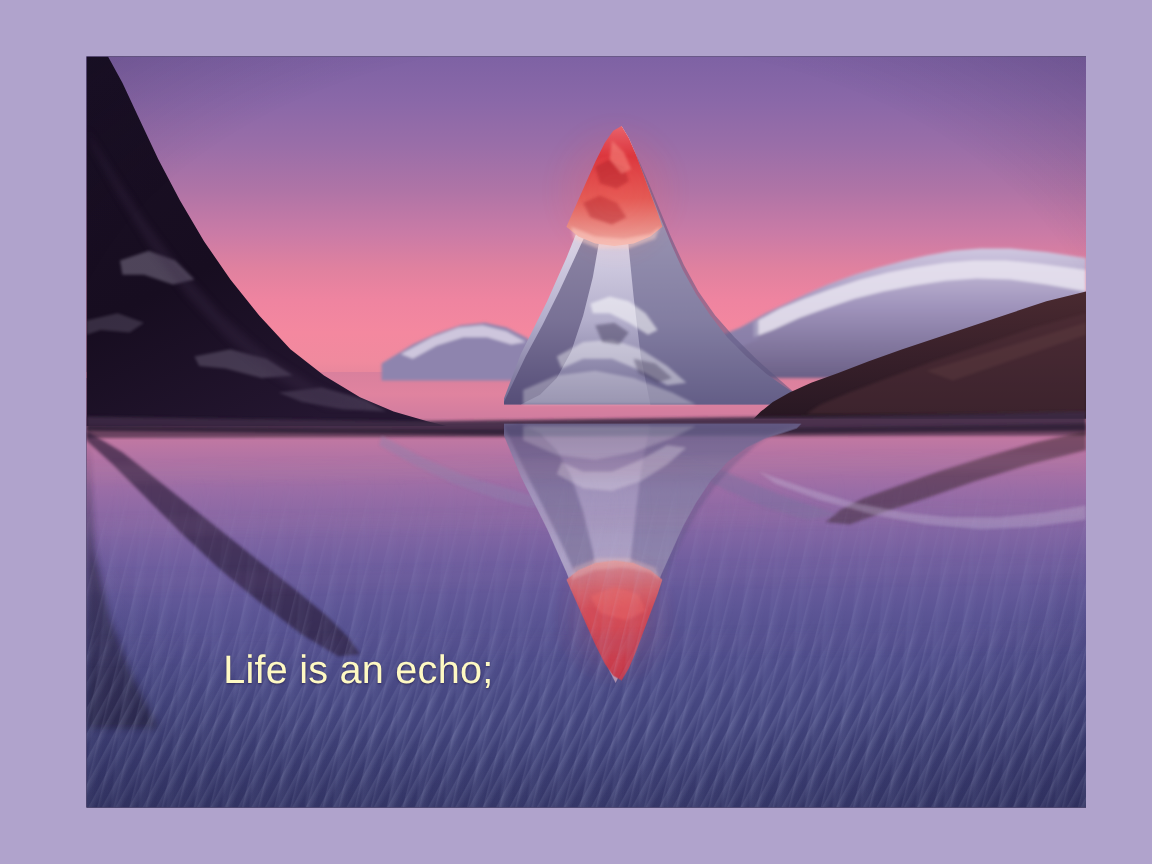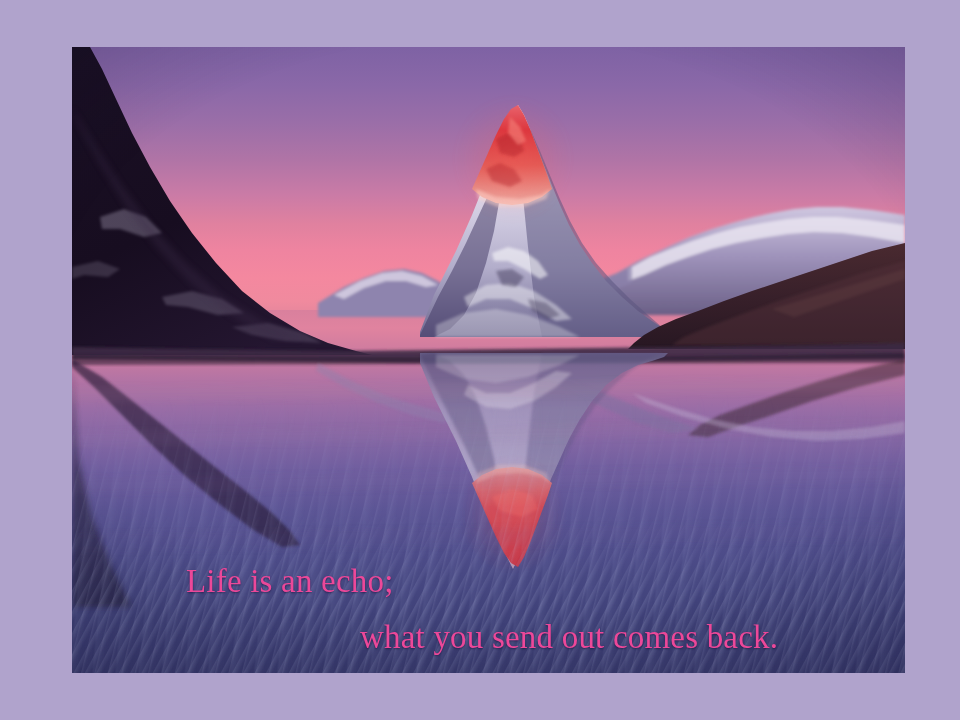--- a/index.html
+++ b/index.html
@@ -139,26 +139,25 @@
 
   
   #quote-block {
     position: absolute;
     left: 0; top: 0;
     width: 833px; height: 626px;
     pointer-events: none;
   }
   .quote-line {
     position: absolute;
-    color: #ec4899;
-    font-family: Liberation Serif, serif;
+    color: #fef9c3;
+    font-family: Liberation Sans, sans-serif;
     white-space: nowrap;
     text-shadow: 0 1px 2px rgba(20,10,50,0.55);
     pointer-events: auto;
-    margin-top: 24px;
   }
   #quote-line-1 { left: 114px; top: 492px; font-size: 33px; letter-spacing: 0.2px; }
   #quote-line-2 { left: 288px; top: 548px; font-size: 33px; letter-spacing: 0.2px; }
   #attribution  { left: 585px; top: 601px; font-size: 19px; letter-spacing: 0.1px; }
 </style>
 </head>
 <body>
 
 <div id="slide">
 
@@ -358,17 +357,16 @@
       </g>
     </svg>
 
     <div id="water-streaks"></div>
     <div id="water-streaks2"></div>
 
     <div id="vignette"></div>
 
     <div id="quote-block">
       <div class="quote-line" id="quote-line-1">Life is an echo;</div>
-      <div class="quote-line" id="quote-line-2">what you send out comes back.</div>
     </div>
 
   </div>
 </div>
 
 </body></html>

